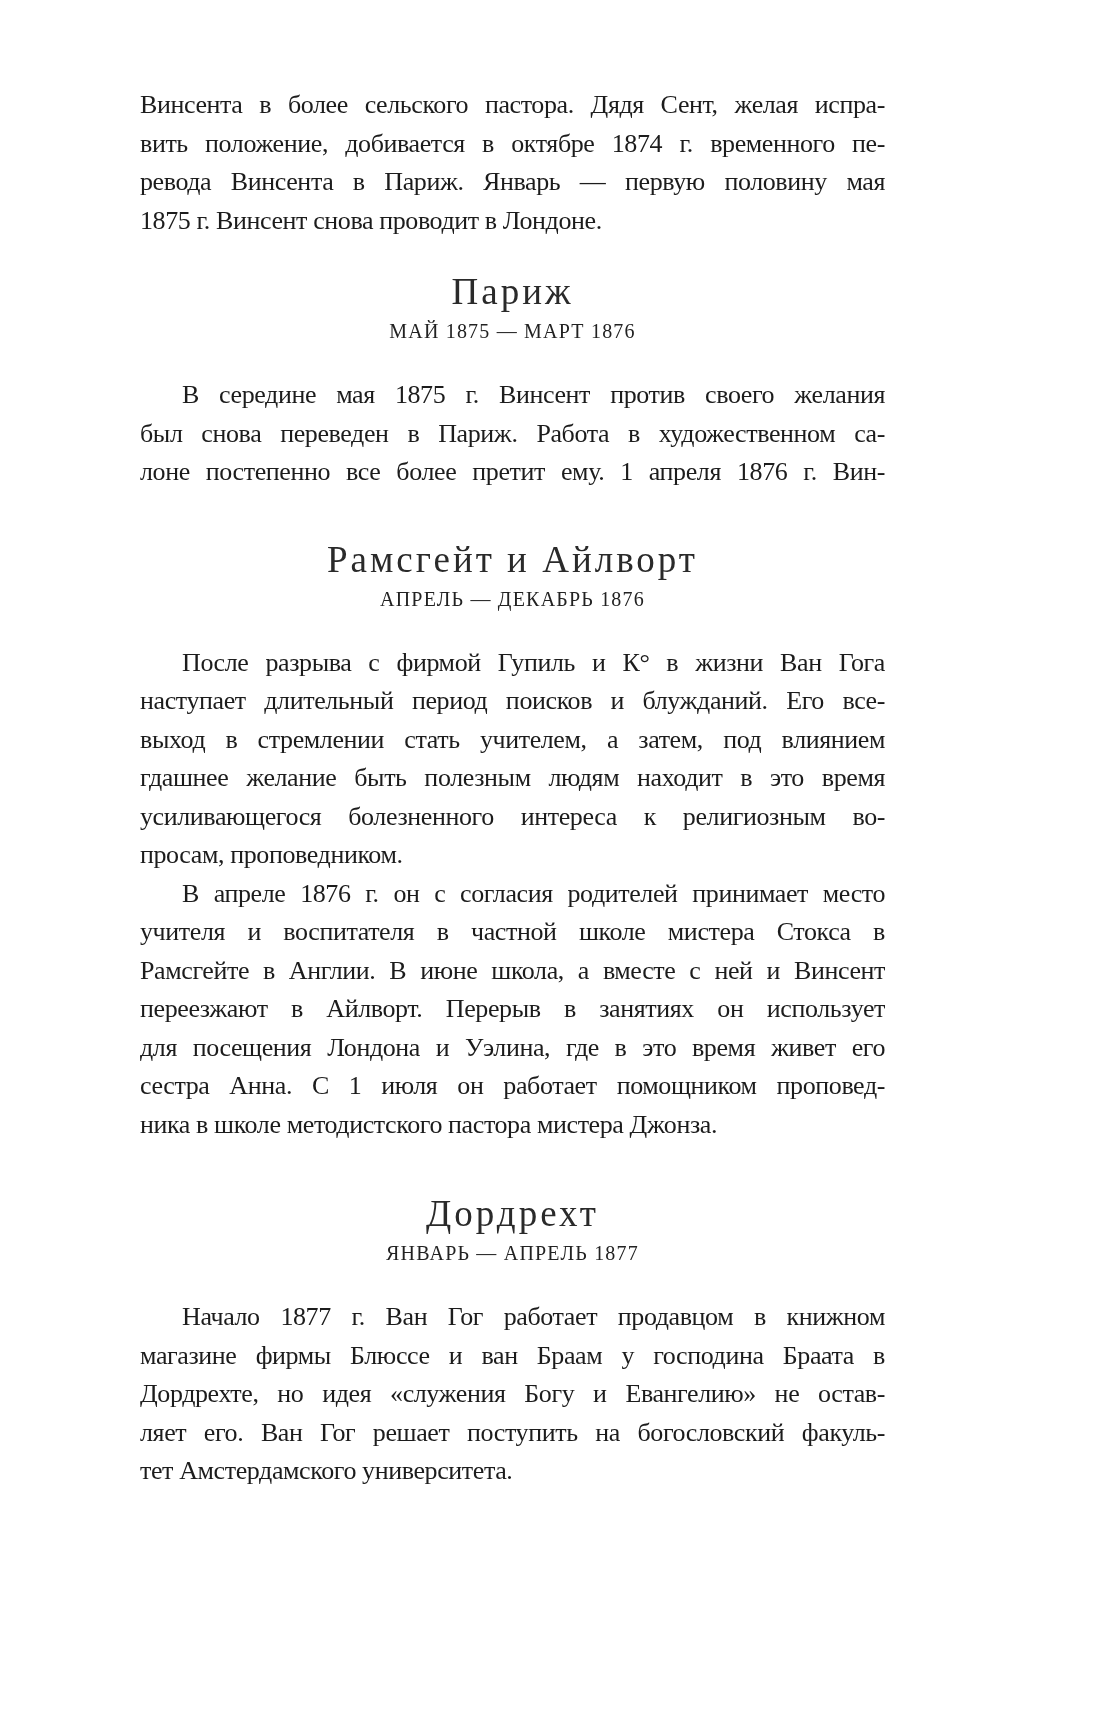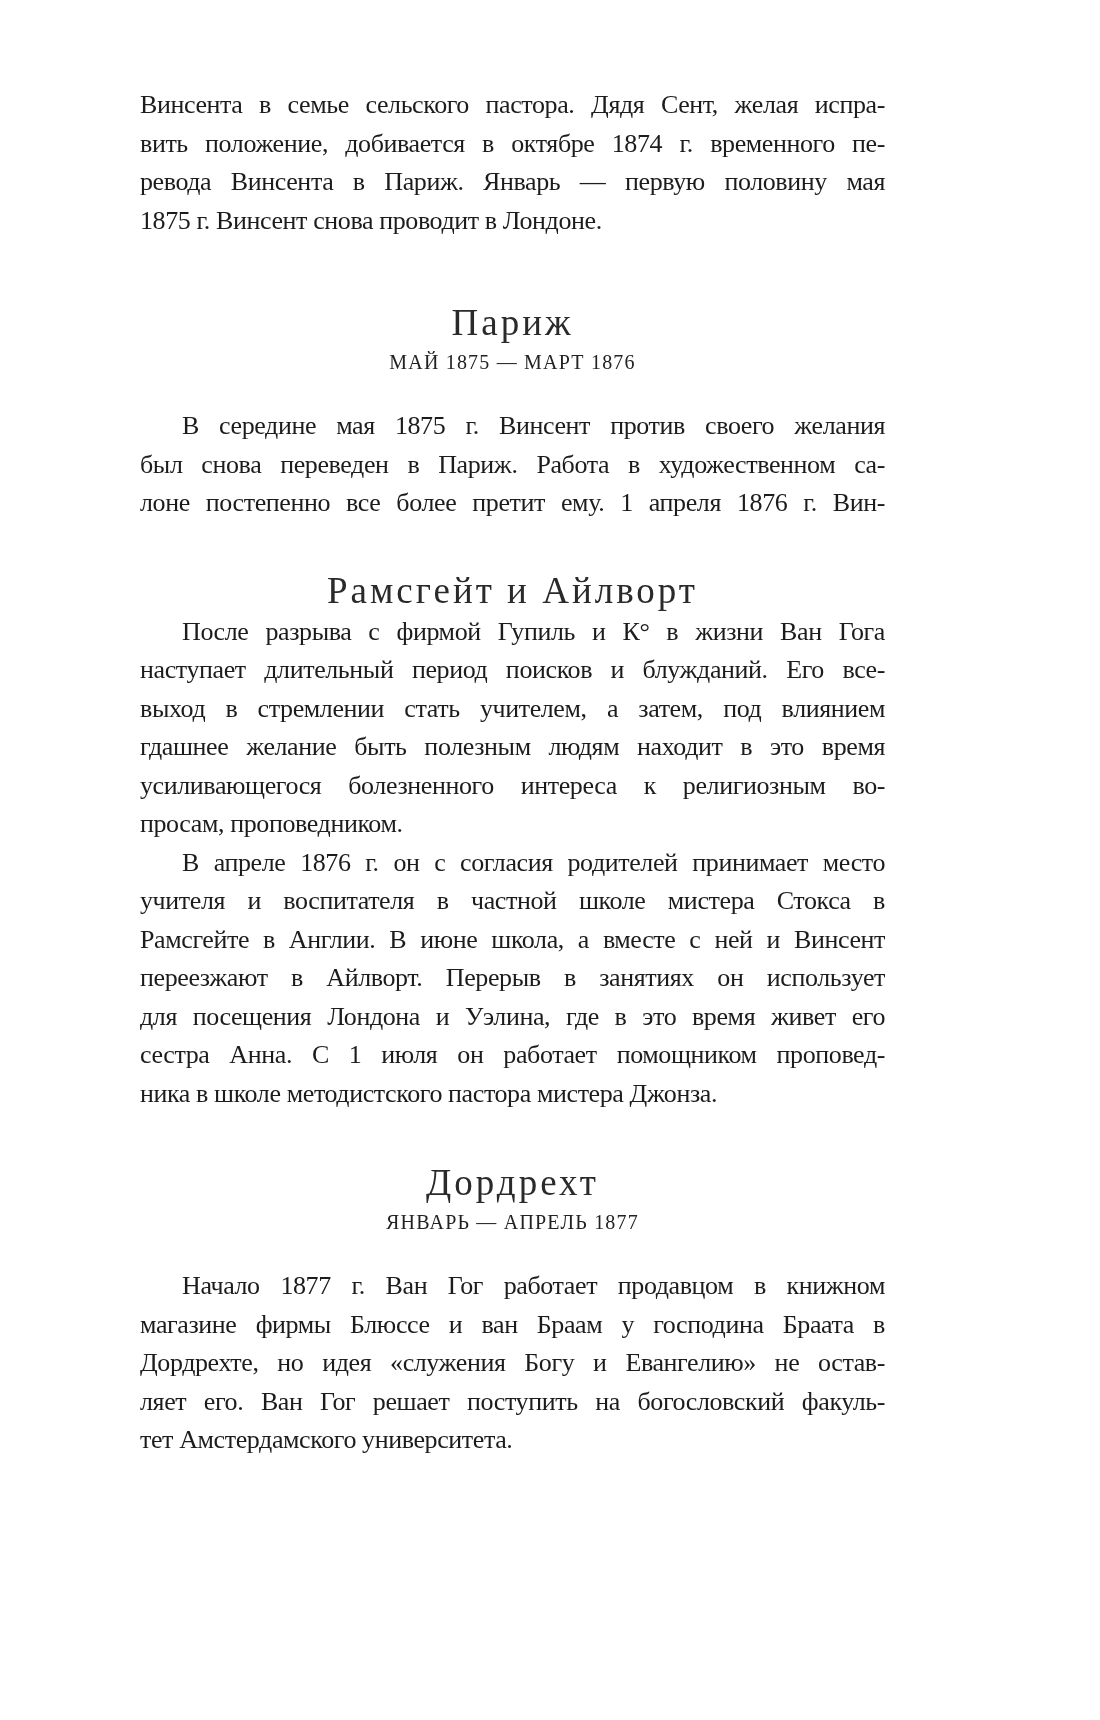--- a/index.html
+++ b/index.html
@@ -17,48 +17,49 @@
     .line.last { text-align-last: left; }
     .line.indent { padding-left: 42px; }
     .heading {
       text-align: center; font-size: 37px; letter-spacing: 3px;
       color: #2a2a2a; line-height: 44px; font-weight: normal; margin: 0;
     }
     .dates {
       text-align: center; font-size: 20px; letter-spacing: 1.2px;
       color: #222; line-height: 34px; margin-bottom: 28px;
     }
-    .gap-top-1 { margin-top: 61px; }
+    .gap-top-1 { margin-top: 30px; }
     .gap-top-2 { margin-top: 46px; }
     .gap-top-3 { margin-top: 48px; }
   </style>
 </head>
 <body>
 
 <div class="page">
 
   <div>
-    <div class="line">Винсента в семье сельского пастора. Дядя Сент, желая испра-</div>
+    <div class="line">Винсента в более сельского пастора. Дядя Сент, желая испра-</div>
     <div class="line">вить положение, добивается в октябре 1874 г. временного пе-</div>
     <div class="line">ревода Винсента в Париж. Январь — первую половину мая</div>
     <div class="line last">1875 г. Винсент снова проводит в Лондоне.</div>
   </div>
 
   <div class="gap-top-1">
     <h2 class="heading">Париж</h2>
     <div class="dates">МАЙ 1875 — МАРТ 1876</div>
     <div>
       <div class="line indent">В середине мая 1875 г. Винсент против своего желания</div>
       <div class="line">был снова переведен в Париж. Работа в художественном са-</div>
       <div class="line">лоне постепенно все более претит ему. 1 апреля 1876 г. Вин-</div>
     </div>
   </div>
 
   <div class="gap-top-2">
     <h2 class="heading">Рамсгейт и Айлворт</h2>
+    <div class="dates">АПРЕЛЬ — ДЕКАБРЬ 1876</div>
     <div>
       <div class="line indent">После разрыва с фирмой Гупиль и К° в жизни Ван Гога</div>
       <div class="line">наступает длительный период поисков и блужданий. Его все-</div>
       <div class="line">выход в стремлении стать учителем, а затем, под влиянием</div>
       <div class="line">гдашнее желание быть полезным людям находит в это время</div>
       <div class="line">усиливающегося болезненного интереса к религиозным во-</div>
       <div class="line last">просам, проповедником.</div>
     </div>
     <div>
       <div class="line indent">В апреле 1876 г. он с согласия родителей принимает место</div>

